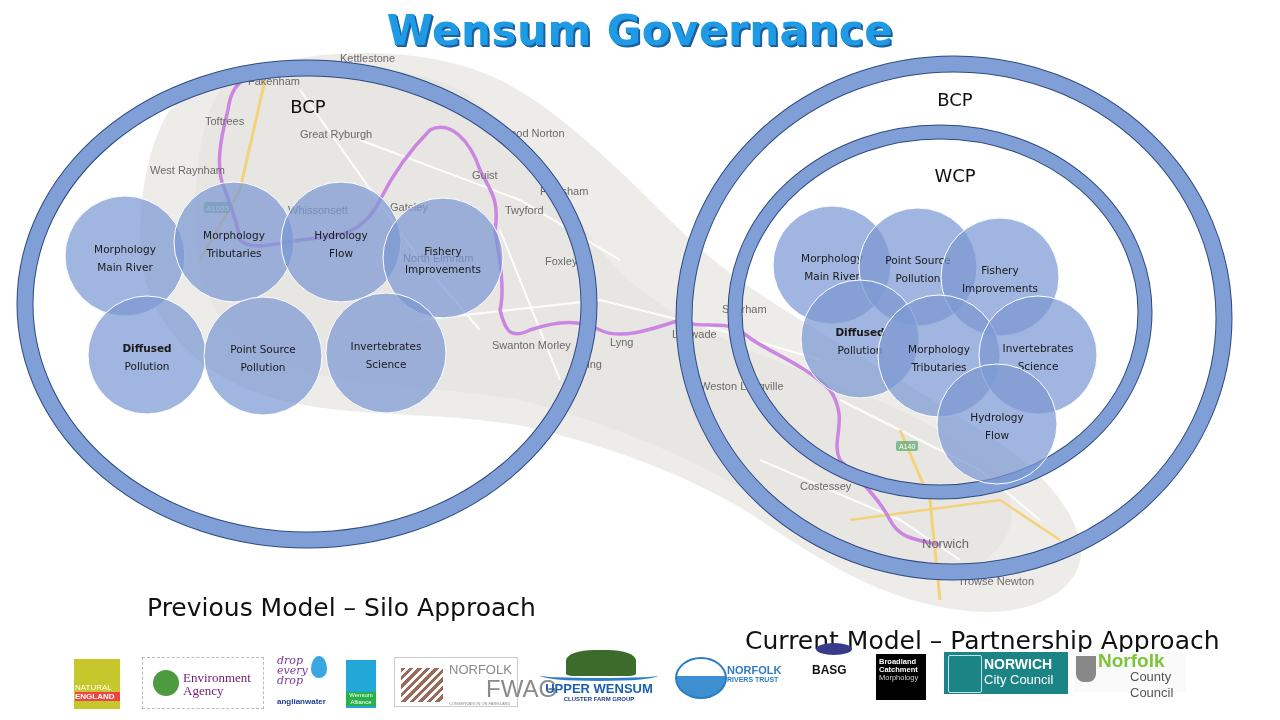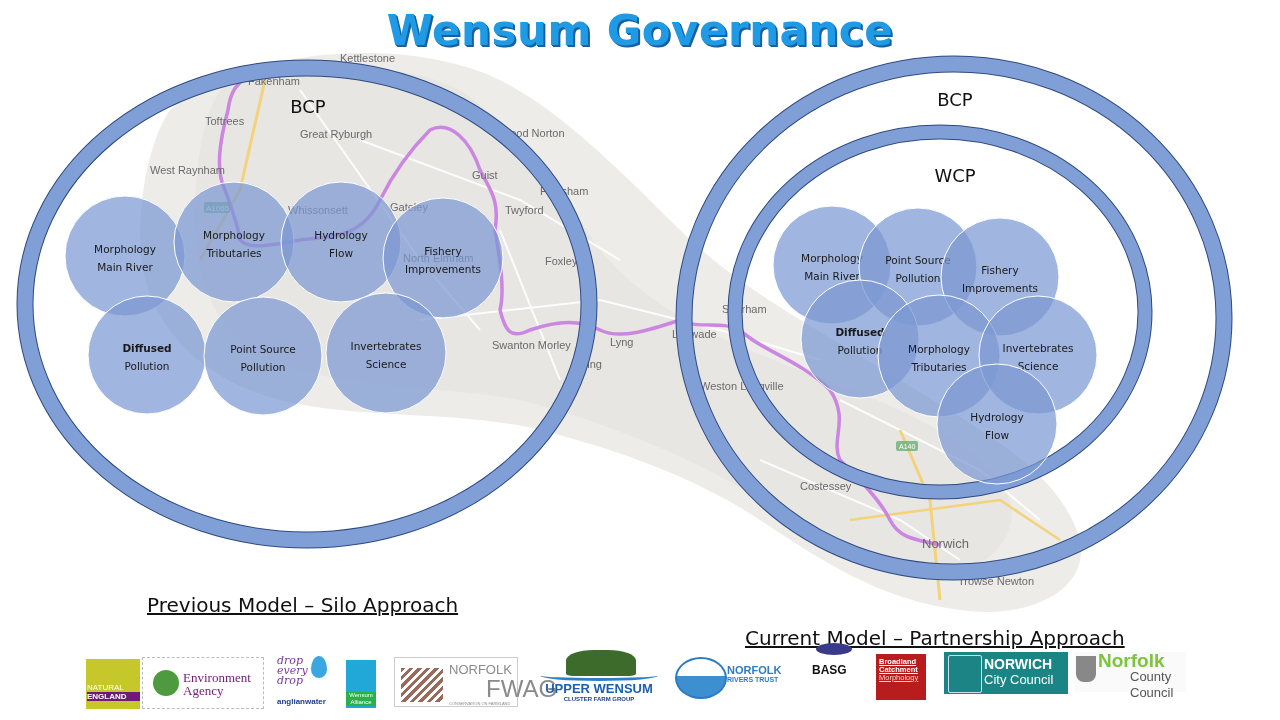--- a/index.html
+++ b/index.html
@@ -1,19 +1,19 @@
 <!DOCTYPE html>
 <html><head>
 <meta charset="utf-8">
 <style>
   html, body { margin:0; padding:0; background:#ffffff; }
   body { width:1280px; height:720px; position:relative; overflow:hidden; font-family:"Liberation Sans", sans-serif; }
   .title { position:absolute; left:0; width:1280px; top:6px; text-align:center; font-family:"DejaVu Sans", sans-serif; font-weight:bold; font-size:42px; color:#1f9be6; letter-spacing:0.5px; text-shadow:2px 2px 0 #1a5fa0, 1px 1px 0 #1a5fa0; }
   svg#stage { position:absolute; left:0; top:0; width:1280px; height:720px; }
-  .caption { position:absolute; font-family:"DejaVu Sans", sans-serif; font-size:20px; color:#111; white-space:nowrap;text-decoration:underline; }
+  .caption { position:absolute; font-family:"DejaVu Sans", sans-serif; font-size:25px; color:#111; white-space:nowrap; }
   .logo { position:absolute; box-sizing:border-box; font-family:"Liberation Sans", sans-serif; }
   .circ-label { font-family:"DejaVu Sans", sans-serif; font-size:10.5px; fill:#1a1a1a; }
   .ring-label { font-family:"DejaVu Sans", sans-serif; font-size:18px; fill:#111; }
   .map-label { font-family:"Liberation Sans", sans-serif; font-size:11px; fill:#6a6a6a; }
 </style>
 </head>
 <body>
 
 <svg id="stage" viewBox="0 0 1280 720">
   <defs>
@@ -159,23 +159,23 @@
       </g>
   </g>
 </svg>
 
 <div class="title">Wensum Governance</div>
 
 <div class="caption" style="left:147px; top:593px;">Previous  Model – Silo Approach</div>
 <div class="caption" style="left:745px; top:626px;">Current Model – Partnership Approach</div>
 
 <div>
-  <div class="logo" style="left:86px; top:659px; width:54px; height:50px; background:#c6c72a; color:#fff; font-size:8px; line-height:9px; padding-top:24px; padding-left:1px;">
+  <div class="logo" style="left:74px; top:659px; width:46px; height:50px; background:#c6c72a; color:#fff; font-size:8px; line-height:9px; padding-top:24px; padding-left:1px;">
     <div>NATURAL</div>
-    <div style="background:#701a75; font-weight:bold;">ENGLAND</div>
+    <div style="background:#ef4444; font-weight:bold;">ENGLAND</div>
   </div>
   <div class="logo" style="left:142px; top:657px; width:122px; height:52px; border:1px dashed #bbb; background:#fff;">
     <div style="position:absolute; left:10px; top:12px; width:26px; height:26px; border-radius:50%; background:#4e9a3e;"></div>
     <div style="position:absolute; left:40px; top:13px; color:#701a75; font-family:'Liberation Serif',serif; font-size:13px; line-height:13px;">
       <div>Environment</div>
       <div>Agency</div>
     </div>
   </div>
   <div class="logo" style="left:277px; top:656px; width:54px; height:54px;">
     <div style="color:#7a3a9a; font-family:'DejaVu Serif',serif; font-style:italic; font-size:11px; line-height:10px;">
@@ -208,21 +208,21 @@
     <div style="position:absolute; left:0; top:2px; width:48px; height:38px; border:2px solid #2b7cc4; border-radius:50%; background:linear-gradient(#fff 45%, #3d8fd0 45%);"></div>
     <div style="position:absolute; left:52px; top:11px; color:#2b7cc4; font-weight:bold; line-height:9px;">
       <div style="font-size:11px;">NORFOLK</div>
       <div style="font-size:7px;">RIVERS TRUST</div>
     </div>
   </div>
   <div class="logo" style="left:812px; top:635px; width:46px; height:44px; ">
     <div style="position:absolute; left:4px; top:8px; width:36px; height:12px; background:#3a3a8a; border-radius:50%;"></div>
     <div style="position:absolute; top:28px; width:46px; font-size:12px; font-weight:bold; color:#111;">BASG</div>
   </div>
-  <div class="logo" style="left:876px; top:654px; width:50px; height:46px; background:#b91c1c; color:#fff; font-size:7.5px; line-height:8px; padding:4px 3px; font-weight:bold;text-decoration:underline;">
+  <div class="logo" style="left:876px; top:654px; width:50px; height:46px; background:#000000; color:#fff; font-size:7.5px; line-height:8px; padding:4px 3px; font-weight:bold;">
     <div>Broadland</div>
     <div>Catchment</div>
     <div style="font-weight:normal; opacity:0.8;">Morphology</div>
   </div>
   <div class="logo" style="left:944px; top:652px; width:124px; height:42px; background:#1b8585; color:#fff;">
     <div style="position:absolute; left:4px; top:3px; width:32px; height:36px; border:1px solid #cde; border-radius:2px;"></div>
     <div style="position:absolute; left:40px; top:4px; line-height:16px;">
       <div style="font-weight:bold; font-size:14px;">NORWICH</div>
       <div style="font-size:13px;">City Council</div>
     </div>

